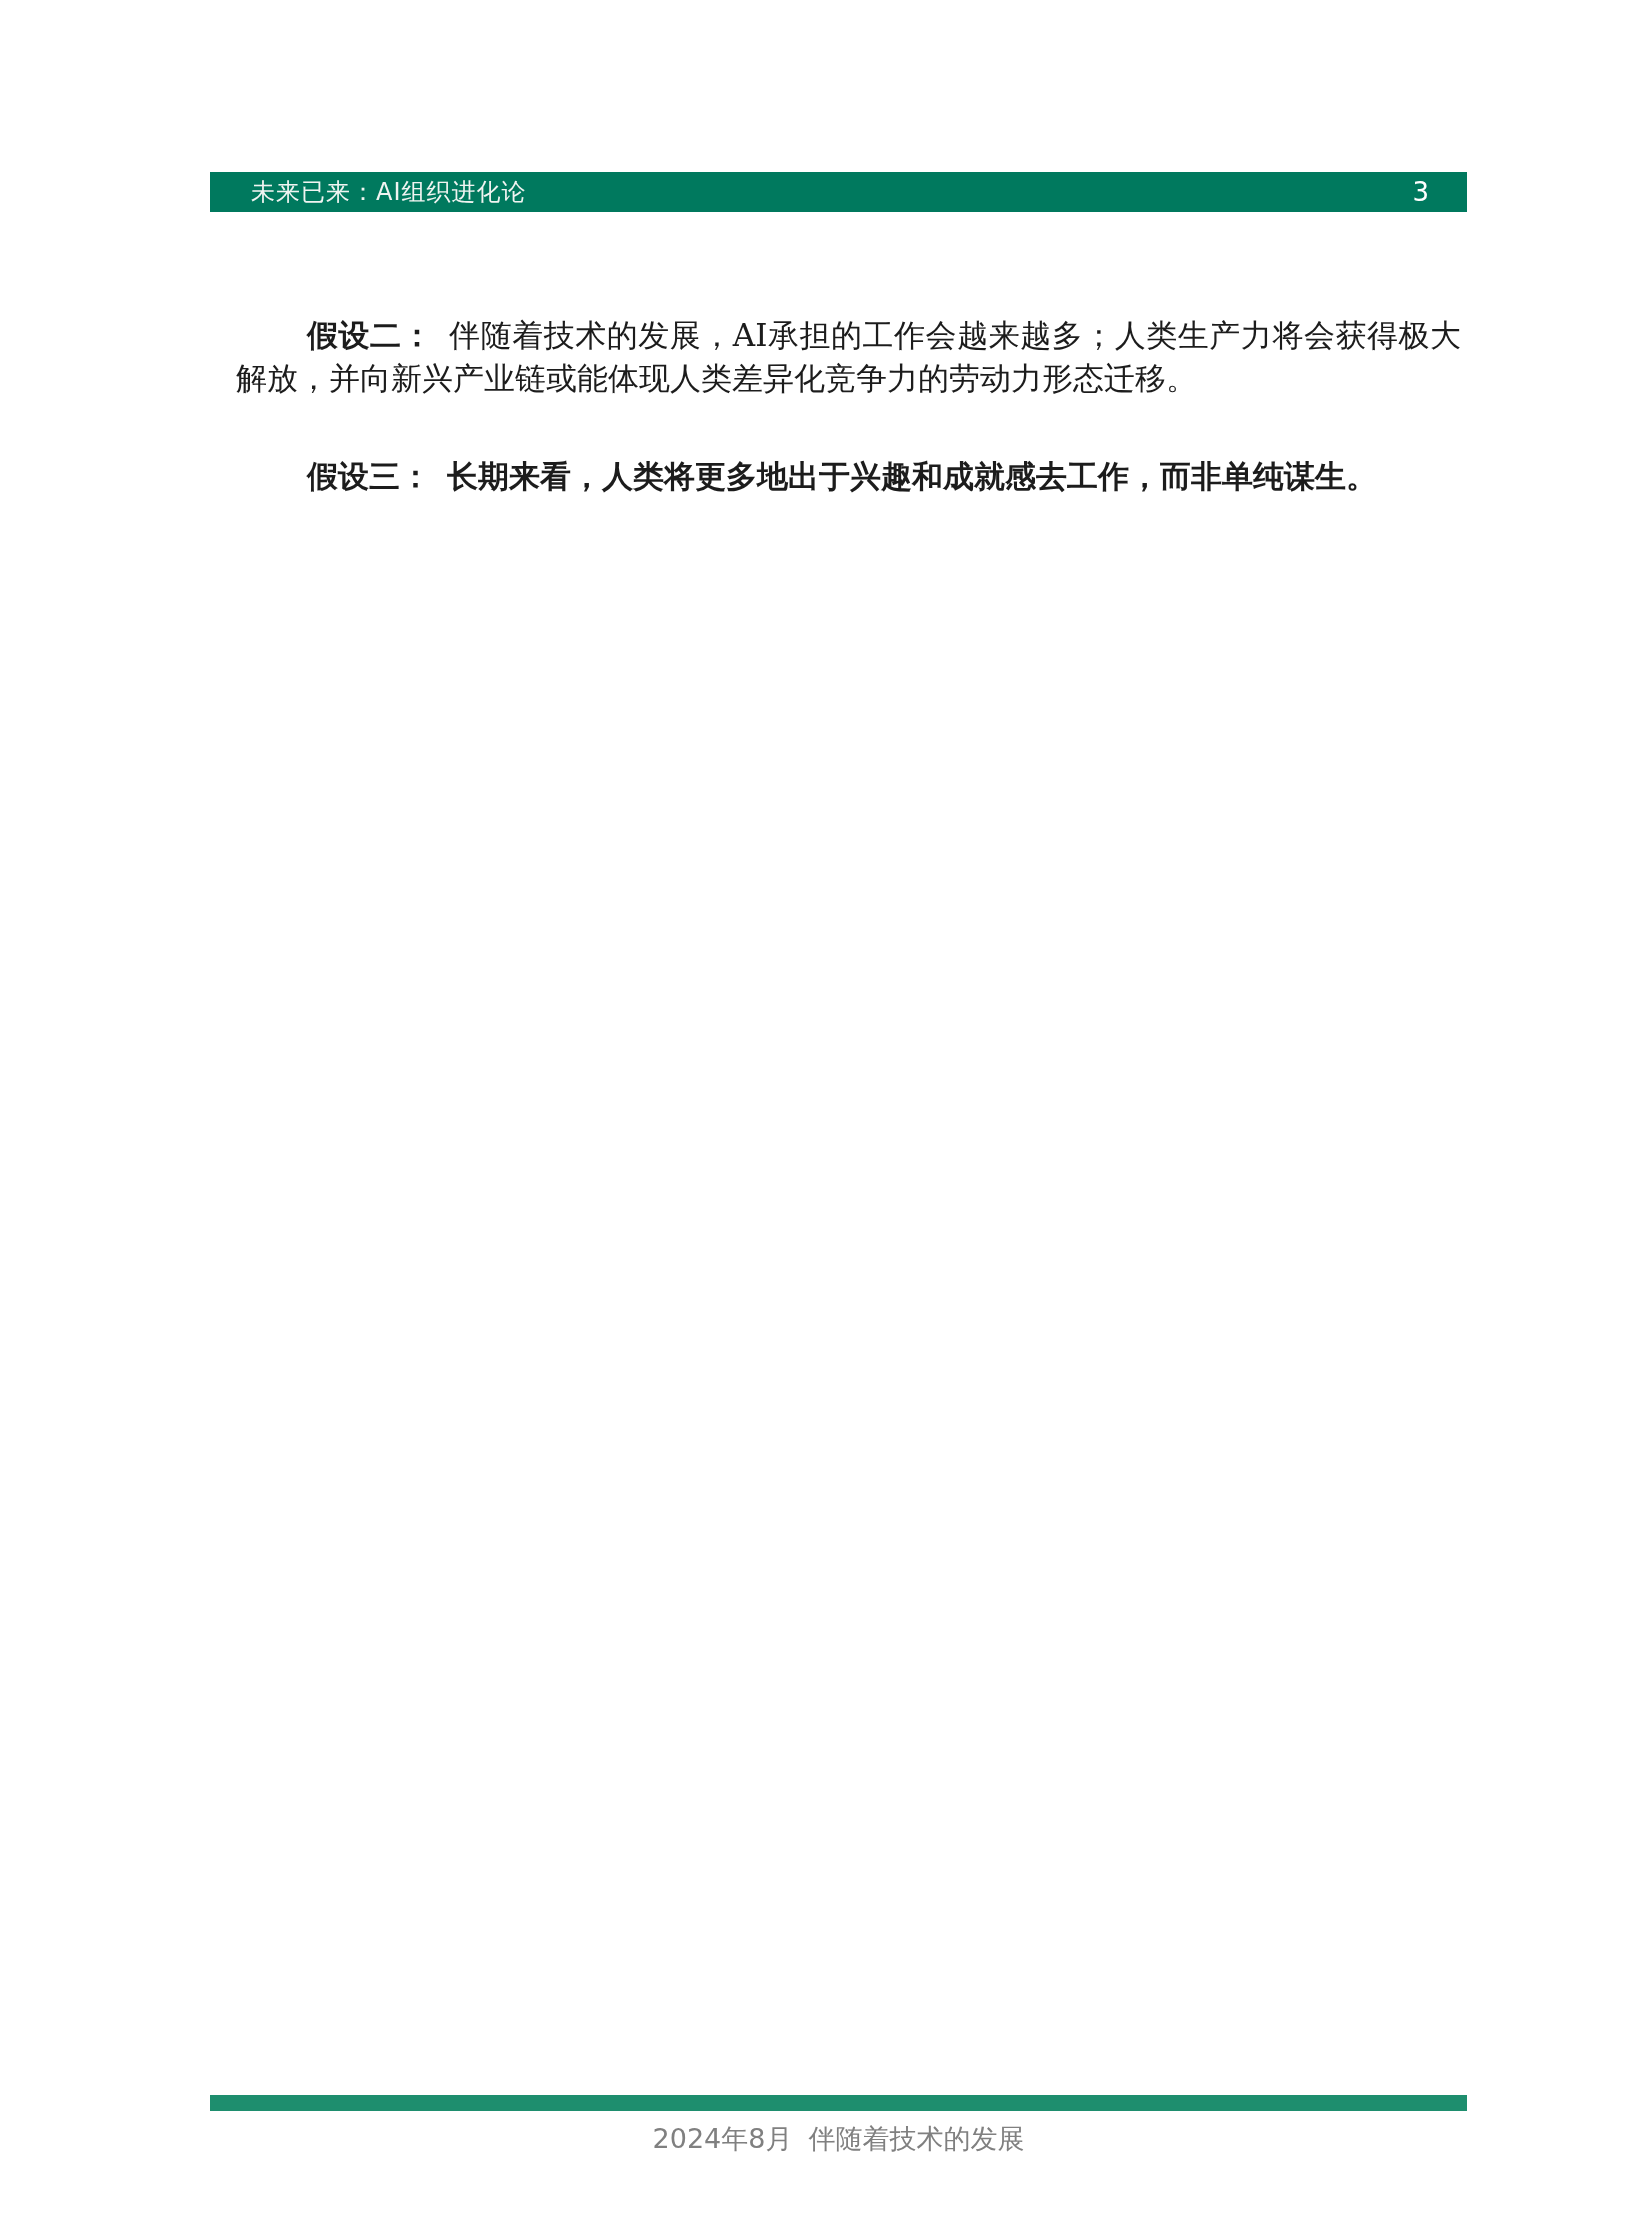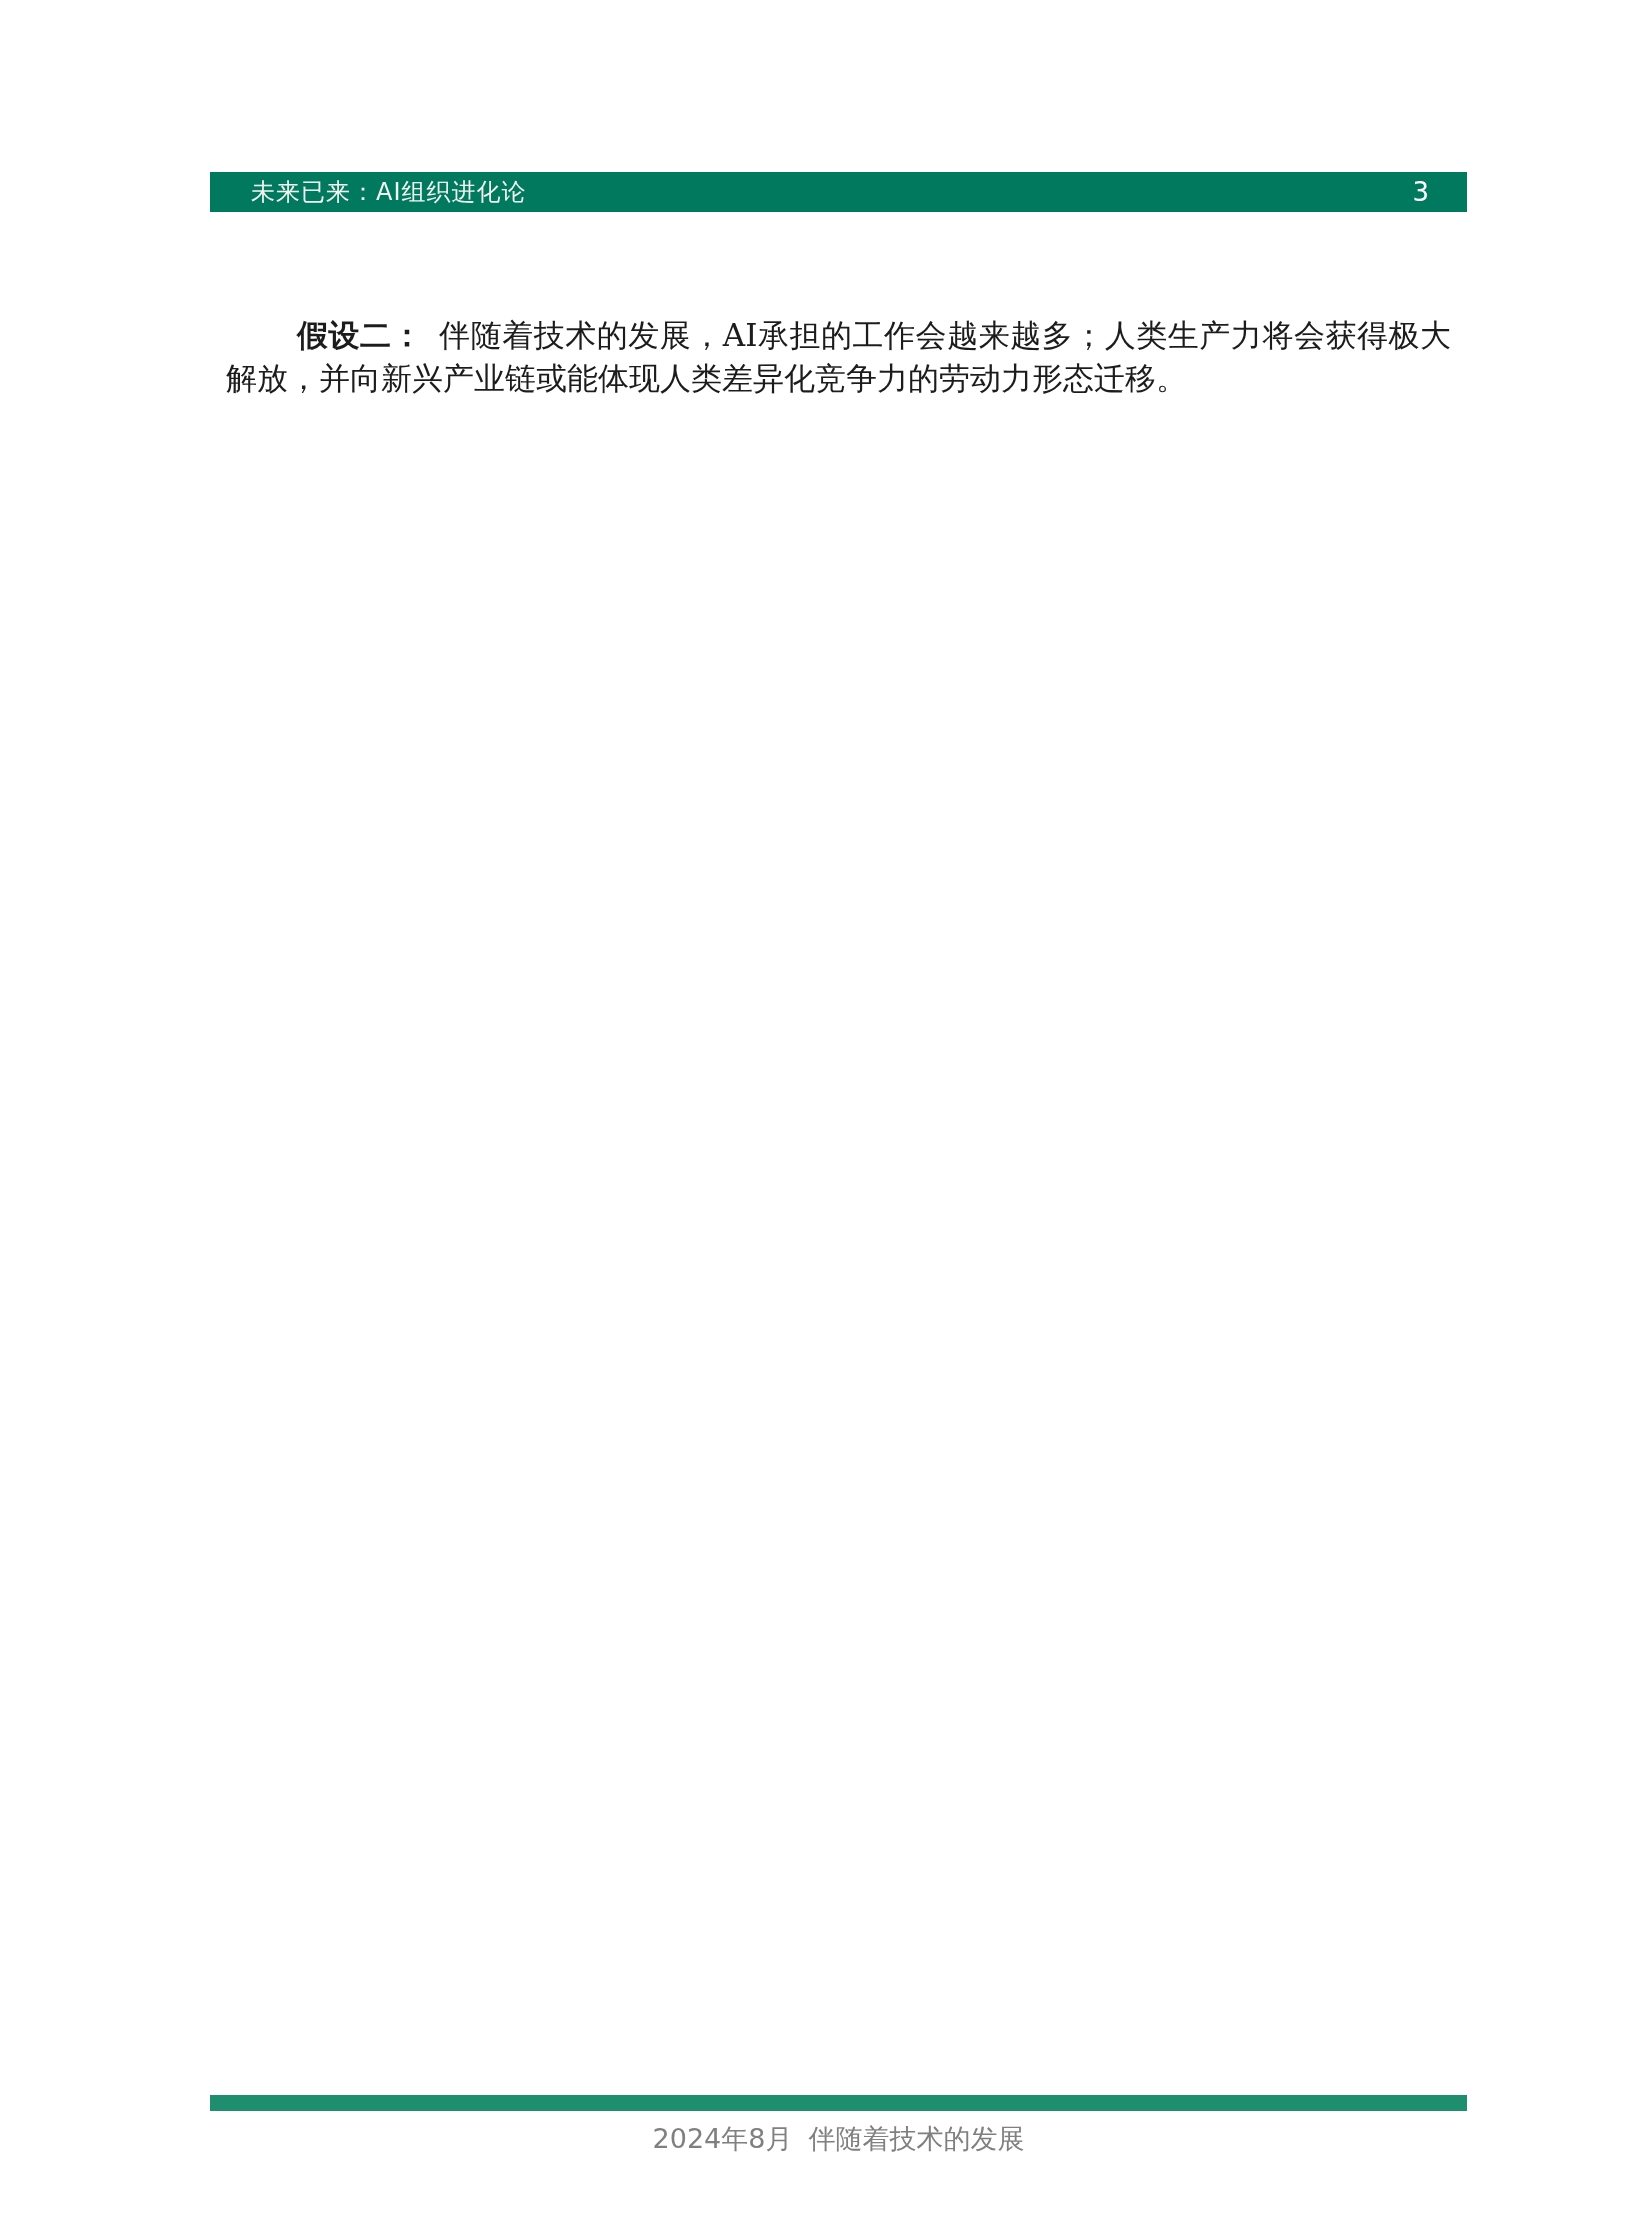--- a/index.html
+++ b/index.html
@@ -38,21 +38,21 @@
     letter-spacing: 1px;
     white-space: nowrap;
   }
   .header-page-number {
     color: #FFFFFF;
     font-size: 26px;
   }
   
   .content {
     position: absolute;
-    left: 194px;
+    left: 204px;
     top: 282px;
     width: 1257px;
     color: var(--body-text);
     font-size: 31px;
     line-height: 43px;
     text-align: justify;
     text-align-last: left;
   }
   .content p {
     text-indent: 63px; 
@@ -91,20 +91,23 @@
 
   <div class="header-bar">
     <span class="header-title">未来已来：AI组织进化论</span>
     <span class="header-page-number">3</span>
   </div>
 
   <div class="content">
     <p>
       <span class="para-lead">假设二：</span><span>伴随着技术的发展，AI承担的工作会越来越多；人类生产力将会获得极大解放，并向新兴产业链或能体现人类差异化竞争力的劳动力形态迁移。</span>
     </p>
+    <p class="para-bold">
+      <span class="para-lead">假设三：</span><span>长期来看，人类将更多地出于兴趣和成就感去工作，而非单纯谋生。</span>
+    </p>
   </div>
 
   <div class="footer-rule"></div>
 
   <div class="footer-row">
     <span>2024年8月</span>
     <span>伴随着技术的发展</span>
   </div>
 
 </div>

